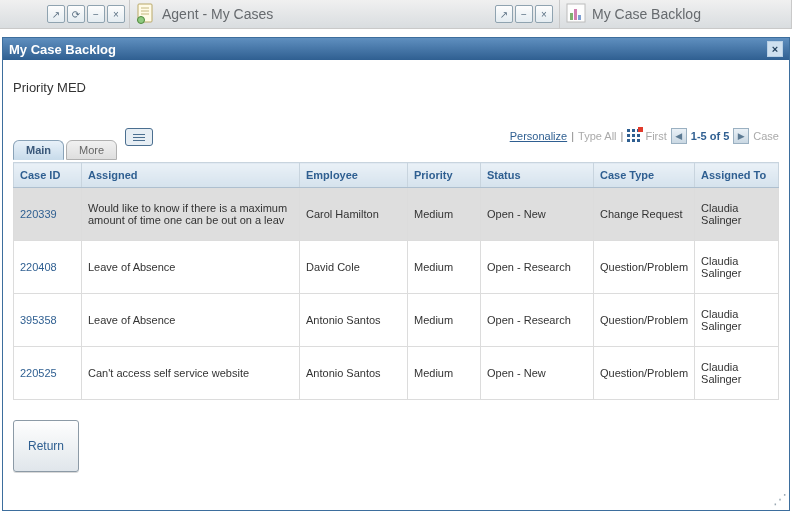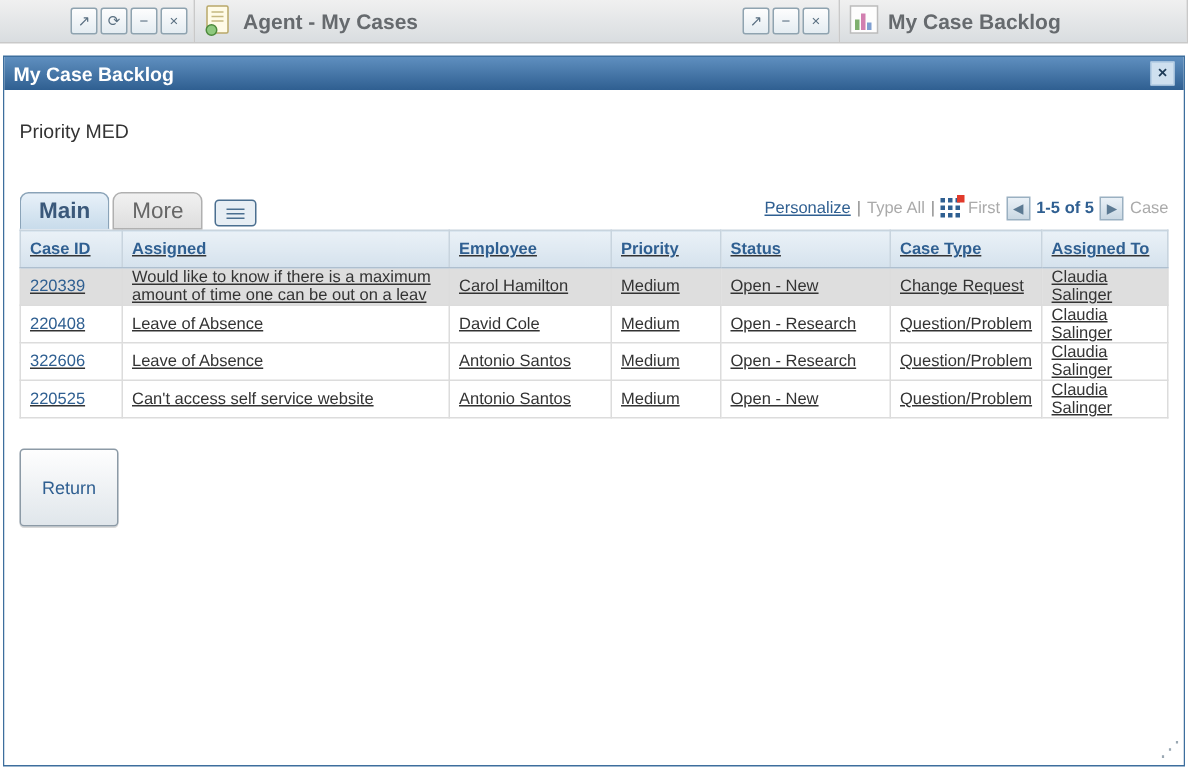--- a/index.html
+++ b/index.html
@@ -25,21 +25,21 @@
     align-items: center;
     height: 100%;
     border-right: 1px solid #c9c9c9;
     background: linear-gradient(#f0f0f0,#d9dde0);
   }
   .hdr-seg.small { width: 130px; justify-content: flex-end; padding-right: 4px; box-sizing: border-box;}
   .hdr-seg.wide { flex: 0 0 430px; padding: 0 6px; box-sizing:border-box; }
   .hdr-seg.fill { flex: 1; padding: 0 6px; }
   .hdr-title {
     color: #666a6e;
-    font-weight: bold;
+    font-weight: normal;
     font-size: 14px;
     flex: 1;
   }
   .hdr-icons {
     display: flex;
     gap: 2px;
   }
   .hicon {
     width: 16px; height: 16px;
     border: 1px solid #8fa3b0;
@@ -94,24 +94,24 @@
     color:#666;
   }
   .tabs {
     display:flex;
     align-items:flex-end;
     gap:2px;
   }
   .tab {
     padding: 3px 12px;
     border-radius: 6px 6px 0 0;
-    font-size: 15px;
+    font-size: 11px;
     cursor:pointer;
     position:relative;
-    top:2px;
+    top:14px;
     border:1px solid #b0b0b0;
   }
   .tab.active {
     background: linear-gradient(#e8f1f9,#c9dceb);
     color:#3a587a;
     font-weight:bold;
     border:1px solid #8aa3b8;
     border-bottom:1px solid #c9dceb;
     z-index:2;
   }
@@ -160,38 +160,37 @@
     position:relative;
     cursor:pointer;
   }
   .grid-icon::after{
     content:"";
     position:absolute;width:5px;height:5px;background:#e13a2b;top:-2px;right:-2px;
   }
   table.data {
     width: 100%;
     border-collapse: collapse;
-    margin-top: 2px;
-    text-decoration: underline;
+    margin-top: 16px;
   }
   table.data th {
     background: linear-gradient(#eaf1f7,#d5e2ed);
     color:#2f5f91;
     font-weight:bold;
     text-align:left;
     font-size:11px;
     padding:6px 6px;
     border:1px solid #c8d4de;
     border-bottom:1px solid #aebfcf;
   }
   table.data td {
     border:1px solid #dcdcdc;
     font-size:11px;
     color:#333;
-    padding:0 6px;
+    padding:14px 6px;
     vertical-align: middle;
   }
   table.data td.caseid {
     color:#2f5f91;
     cursor:pointer;
   }
   table.data tr.selected td {
     background:#dedede;
   }
   .return-btn {
@@ -315,21 +314,21 @@
         <tr>
           <td class="caseid">220408</td>
           <td>Leave of Absence</td>
           <td>David Cole</td>
           <td>Medium</td>
           <td>Open - Research</td>
           <td>Question/Problem</td>
           <td>Claudia Salinger</td>
         </tr>
         <tr>
-          <td class="caseid">322606</td>
+          <td class="caseid">395358</td>
           <td>Leave of Absence</td>
           <td>Antonio Santos</td>
           <td>Medium</td>
           <td>Open - Research</td>
           <td>Question/Problem</td>
           <td>Claudia Salinger</td>
         </tr>
         <tr>
           <td class="caseid">220525</td>
           <td>Can't access self service website</td>

